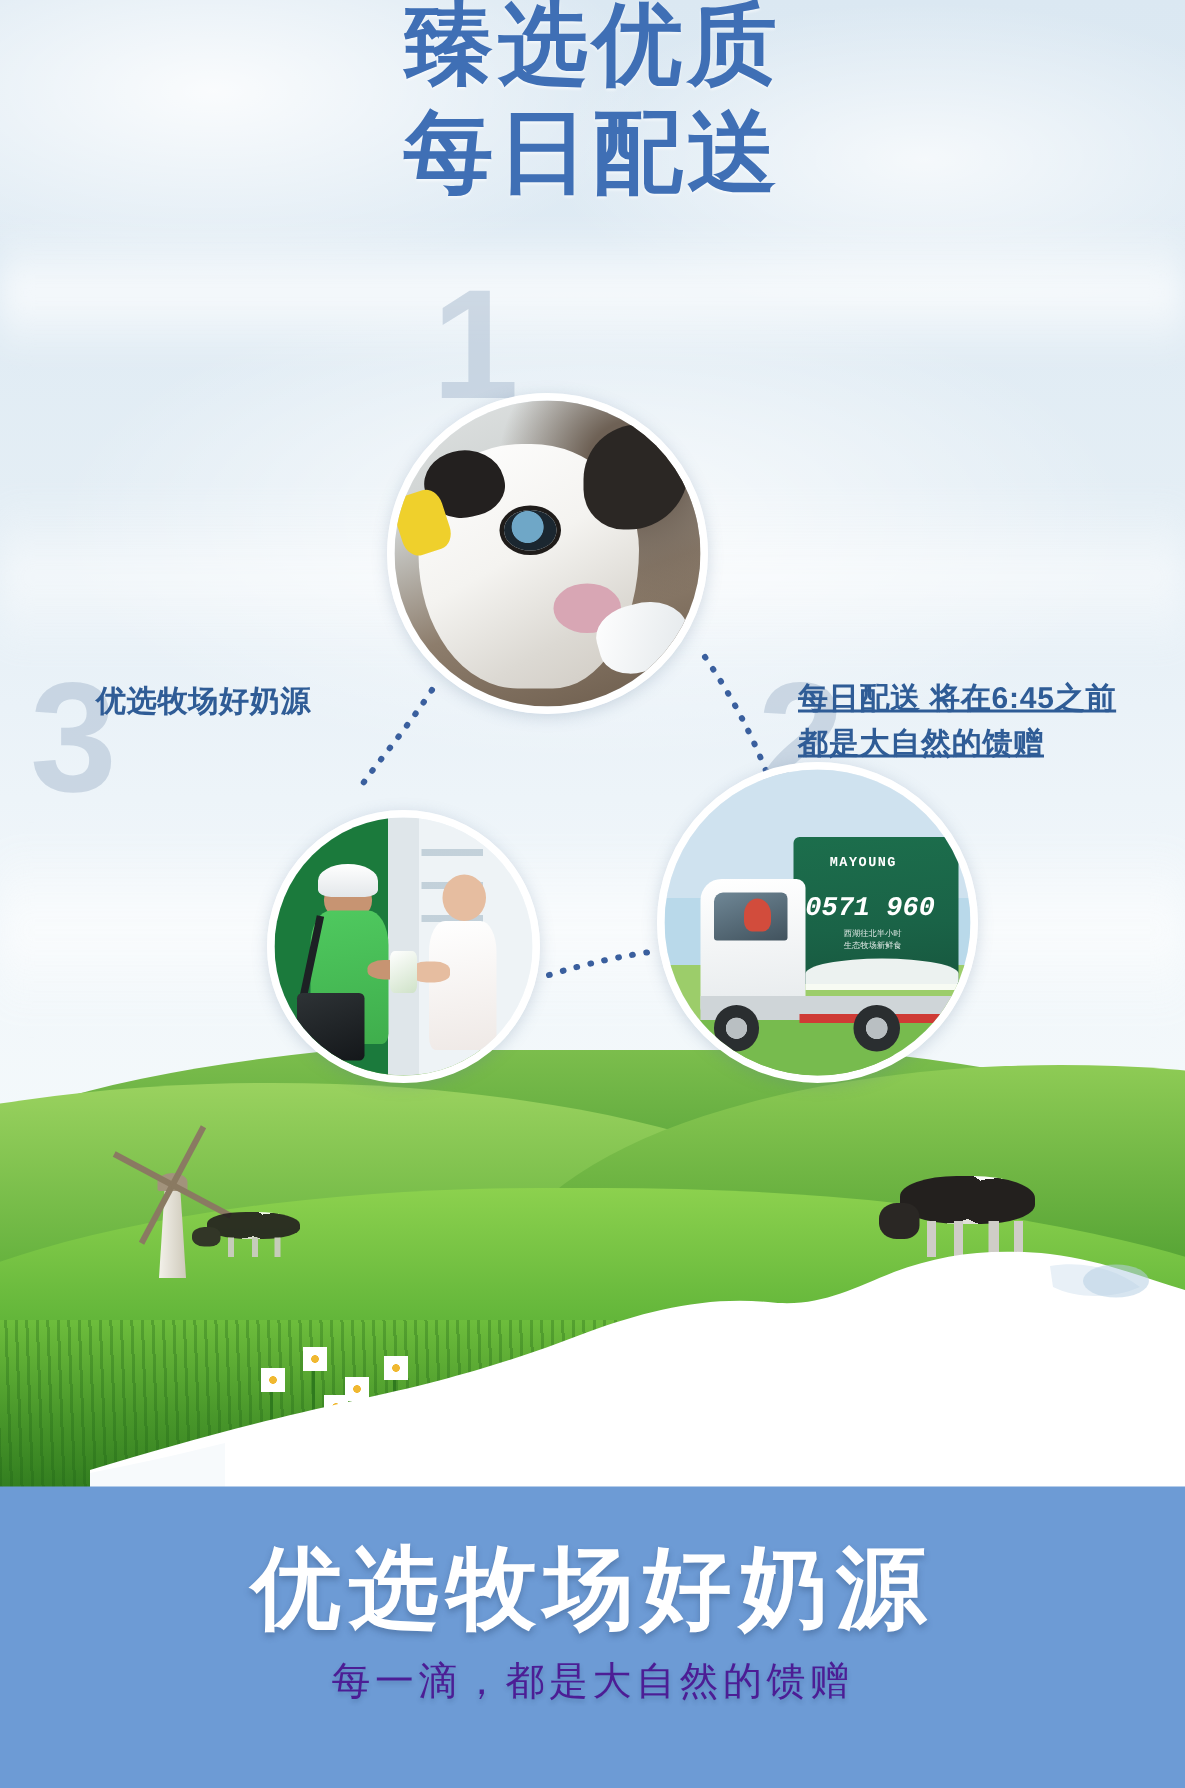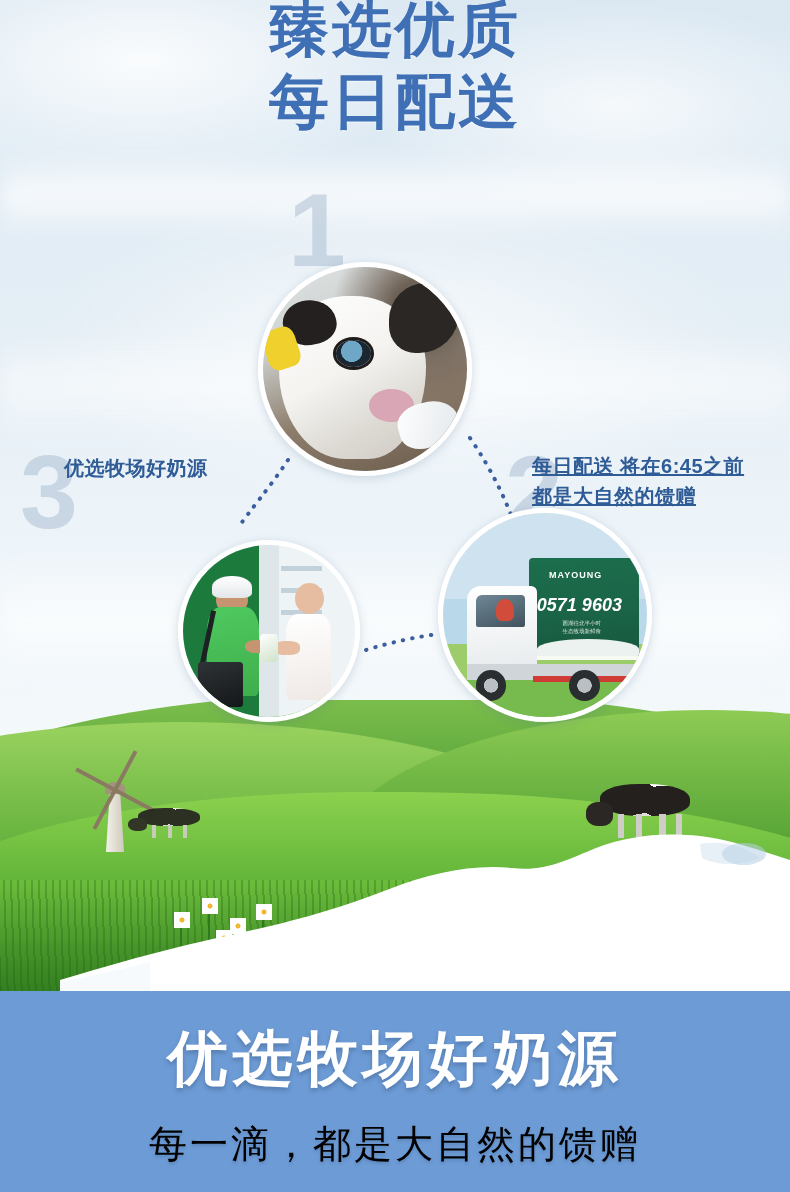--- a/index.html
+++ b/index.html
@@ -80,21 +80,21 @@
     position:absolute;
     border-radius:50%;
     overflow:hidden;
     border:5px solid #ffffff;
     box-shadow:0 2px 10px rgba(90,120,150,.25);
   }
   #circle-calf   { left:258px; top:262px; width:214px; height:214px; }
   #circle-deliver{ left:178px; top:540px; width:182px; height:182px; }
   #circle-truck  { left:438px; top:508px; width:214px; height:214px; }
 
-  .ph { position:absolute; inset:0; }
+  .ph { position:absolute; inset:0;font-family:Liberation Mono, monospace; }
 
   
   .calf-bg {
     background:
       radial-gradient(circle at 78% 22%, #6e6155 0 14%, rgba(110,97,85,0) 40%),
       linear-gradient(160deg,#dfe2e2 0%, #cfd3d2 30%, #8d7d6c 62%, #6a5a4a 100%);
   }
   .calf-head {
     position:absolute; left:8%; top:14%; width:72%; height:80%;
     background:linear-gradient(150deg,#ffffff 0%, #f4f3f0 45%, #dcd9d3 75%, #cfcac2 100%);
@@ -353,23 +353,23 @@
   .banner-title {
     margin-top:30px;
     color:#ffffff;
     font-size:60px;
     font-weight:bold;
     letter-spacing:5px;
     line-height:76px;
     text-shadow:0 3px 4px rgba(40,70,110,.35);
   }
   .banner-sub {
-    margin-top:28px;
-    color:#000000;
-    font-size:38px;
+    margin-top:4px;
+    color:#4c1d95;
+    font-size:26px;
     letter-spacing:3px;
     line-height:38px;
     text-shadow:0 2px 3px rgba(40,70,110,.25);
   }
 </style>
 </head>
 <body>
 
 <div id="page">
 

